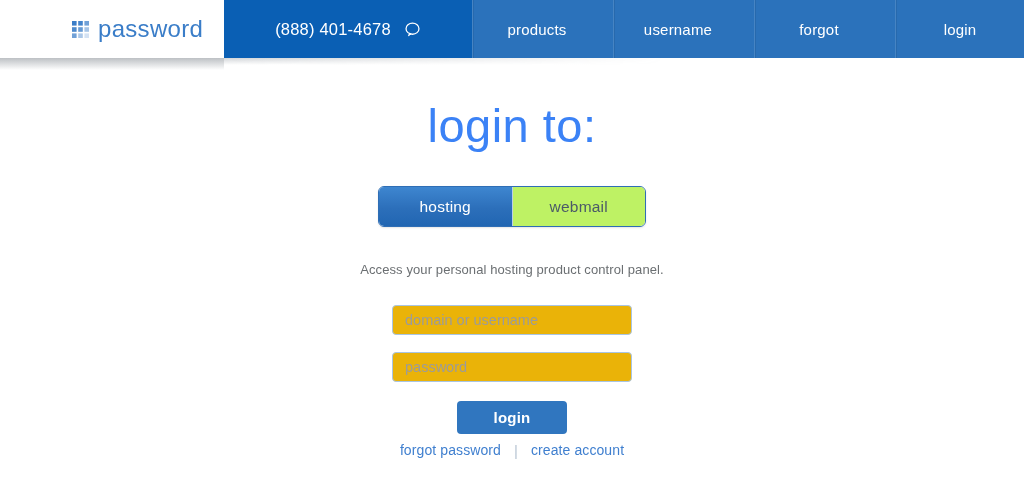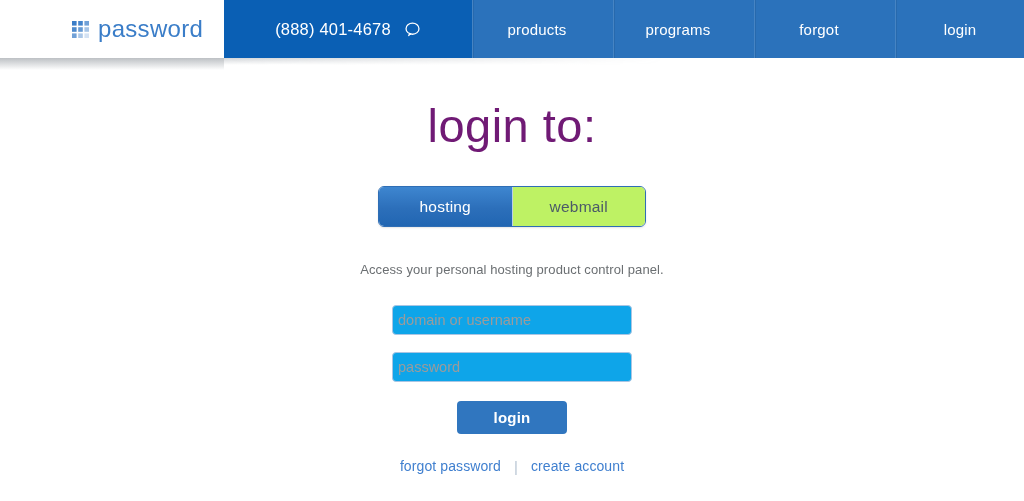--- a/index.html
+++ b/index.html
@@ -101,21 +101,21 @@
     position:absolute; top:58px; left:0;
     width:1024px; height:443px;
     background:#ffffff;
     display:flex; flex-direction:column; align-items:center;
   }
 
   .page-title {
     margin-top:44px;
     font-size:47px;
     font-weight:300;
-    color:#701a75;
+    color:#3b82f6;
     letter-spacing:0.5px;
     line-height:1;
   }
 
   
   .toggle {
     margin-top:37px;
     width:268px; height:41px;
     border-radius:6px;
     display:flex;
@@ -148,22 +148,22 @@
     letter-spacing:0.1px;
   }
 
   
   .form { margin-top:28px; display:flex; flex-direction:column; align-items:center; }
 
   .field {
     width:240px; height:30px;
     border:1px solid #a9c5e3;
     border-radius:4px;
-    background:#0ea5e9;
-    padding:0 5px;
+    background:#eab308;
+    padding:0 12px;
     font-family:"Liberation Sans", sans-serif;
     font-size:14.5px;
     color:#333;
     outline:none;
   }
   .field::placeholder { color:#9b9b9b; }
   .field + .field { margin-top:17px; }
 
   .login-btn {
     margin-top:19px;
@@ -173,21 +173,21 @@
     border-radius:4px;
     color:#ffffff;
     font-family:"Liberation Sans", sans-serif;
     font-size:15px;
     font-weight:bold;
     letter-spacing:0.2px;
     cursor:pointer;
   }
 
   .links {
-    margin-top:24px;
+    margin-top:8px;
     display:flex; align-items:center; gap:13px;
     font-size:14px;
   }
   .link { color:#3f7fcf; text-decoration:none; cursor:pointer; letter-spacing:0.1px; }
   .link-sep { color:#b9c6d4; font-size:15px; line-height:1; }
 </style>
 </head>
 <body>
 
 <div class="page">
@@ -202,21 +202,21 @@
           <path d="M6.6 14.2 L5.2 17.4 L8.6 15.3 Z" fill="#ffffff" stroke="#ffffff" stroke-width="1"></path>
         </svg>
       </span>
     </div>
 
     <div class="nav">
       <div class="nav-item">
         <span>products</span>
       </div>
       <div class="nav-item">
-        <span>programs</span>
+        <span>username</span>
       </div>
       <div class="nav-item">
         <span>forgot</span>
       </div>
       <div class="nav-item">
         <span>login</span>
       </div>
     </div>
   </div>
 

